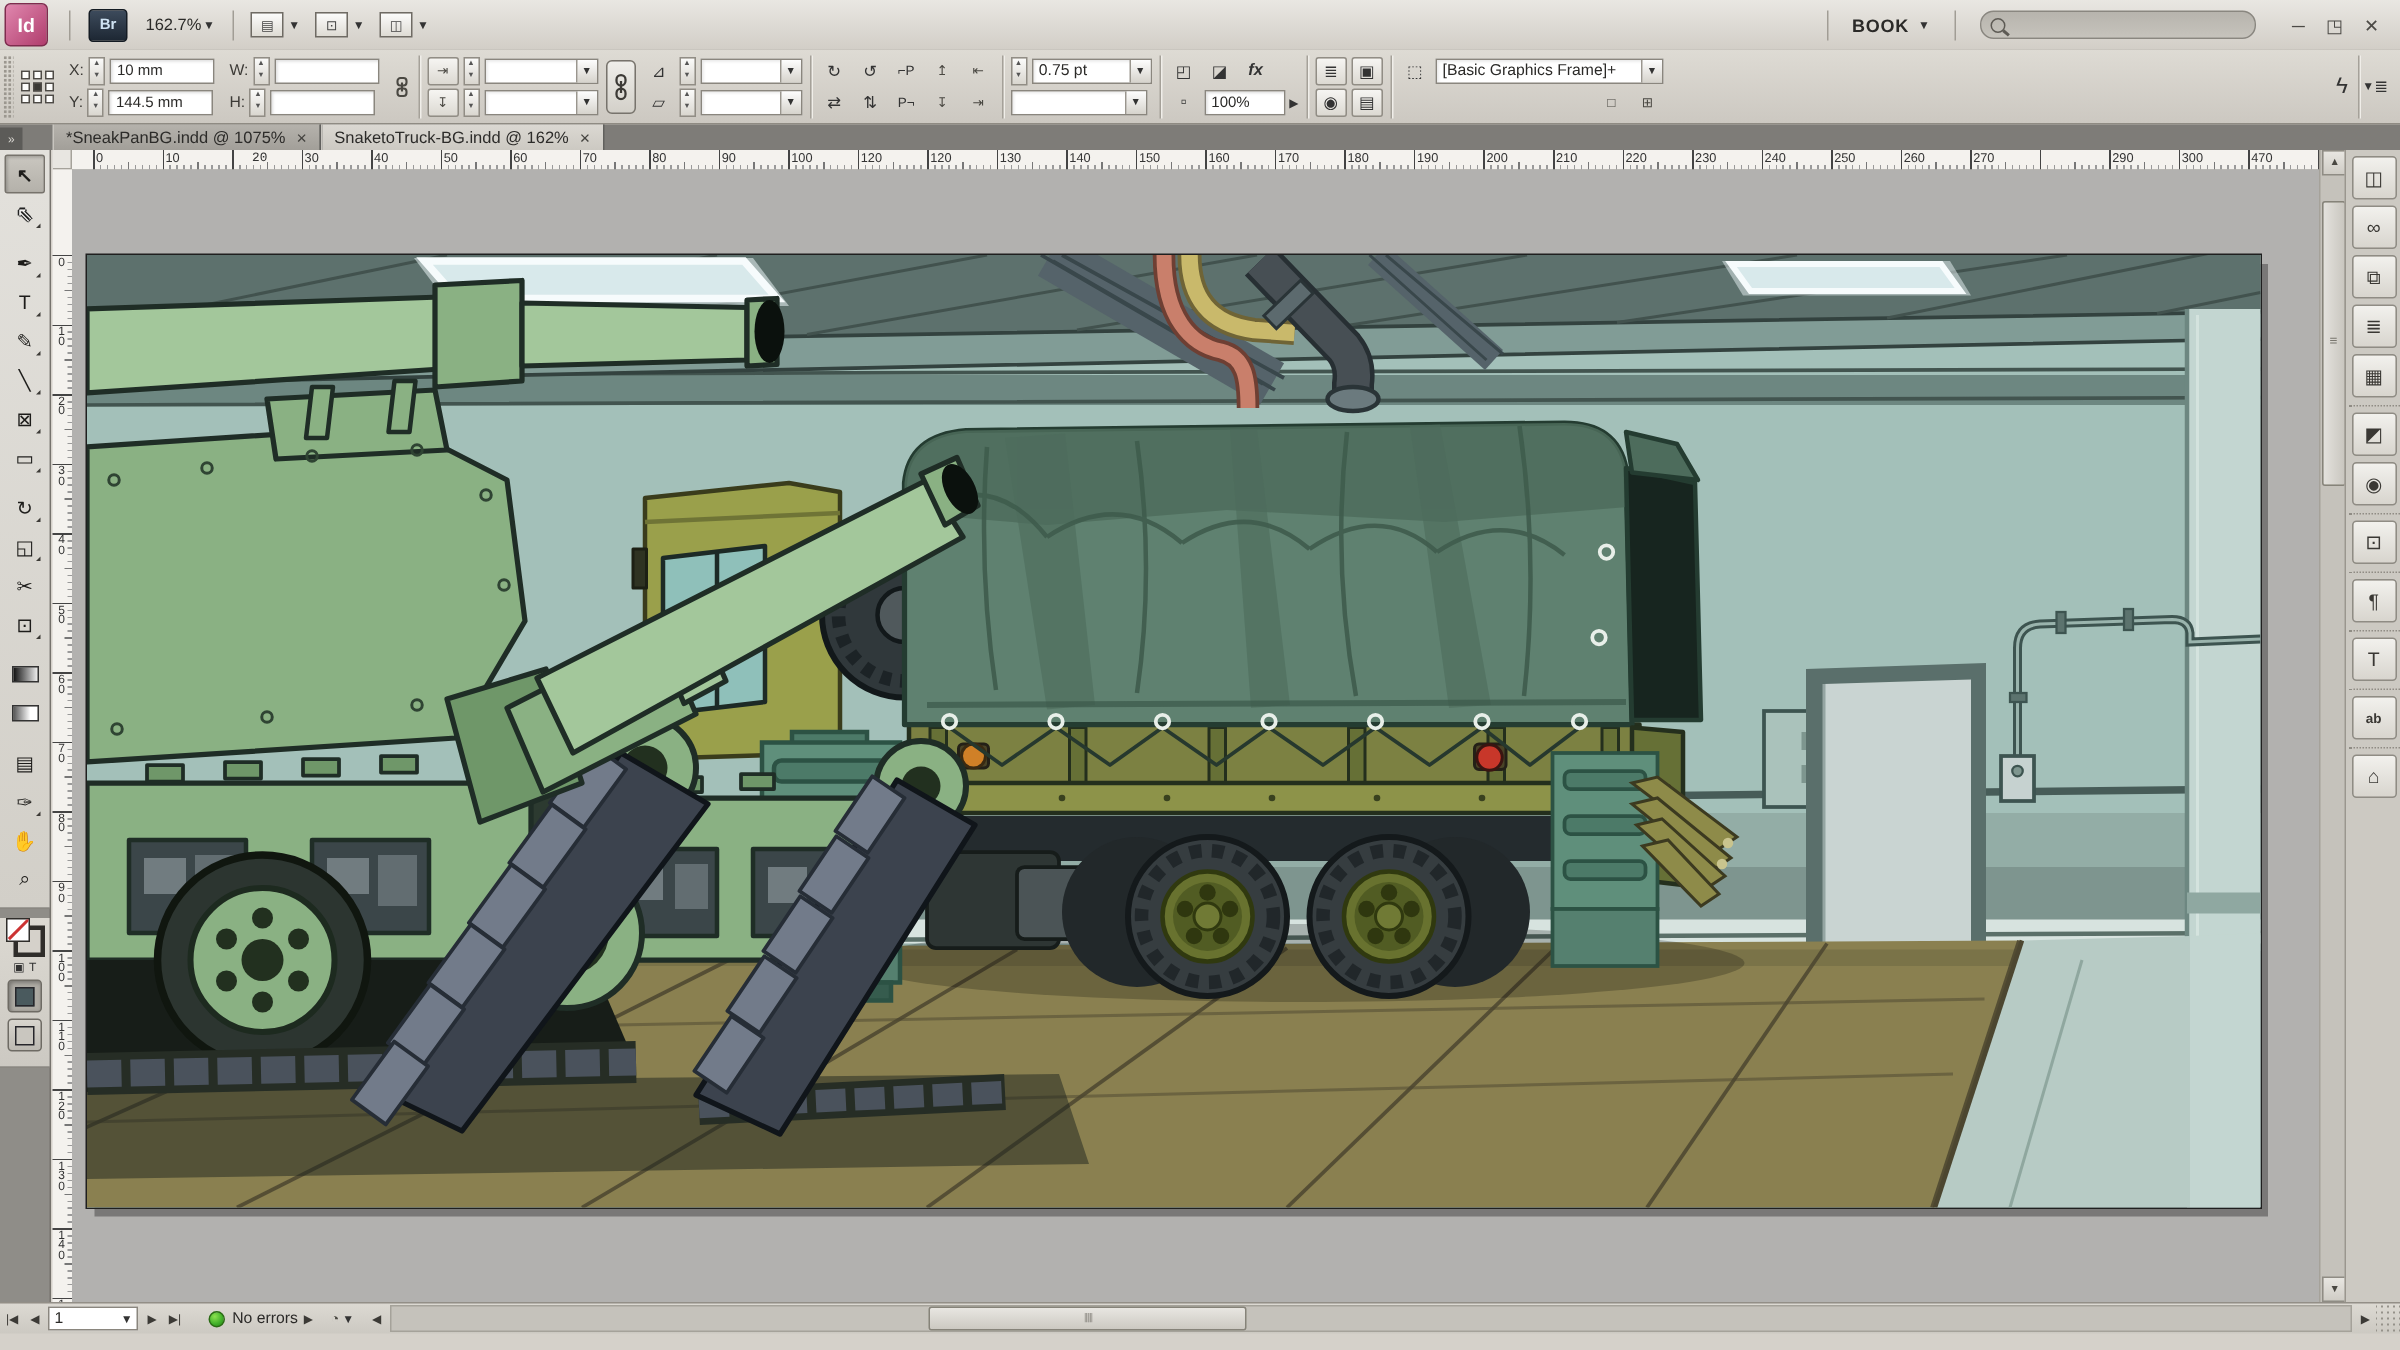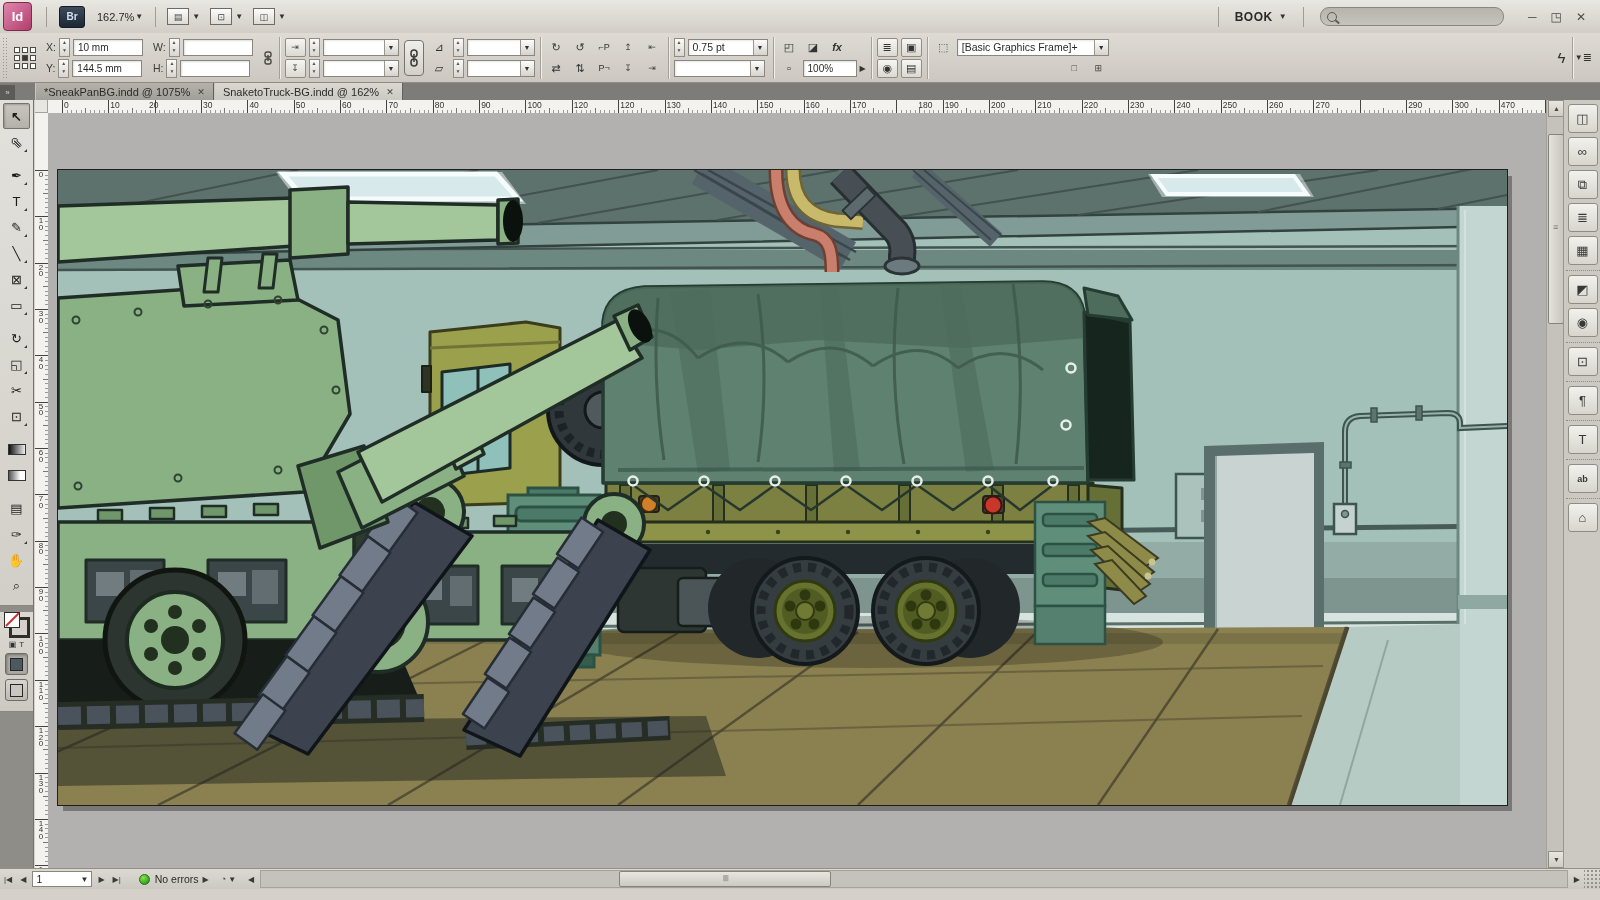--- a/index.html
+++ b/index.html
@@ -392,37 +392,37 @@
           <span class="tab-label">SnaketoTruck-BG.indd @ 162%</span>
           <span class="x">✕</span>
         </div>
       </div>
   </div>
 
   <div class="corner"></div>
   <div class="h-ruler" id="hruler">
       <span class="hr-num" style="left: 16px;">0</span>
       <span class="hr-num" style="left: 62.35px;">10</span>
-      <span class="hr-num" style="left: 101px;">20</span>
+      <span class="hr-num" style="left: 120px; font-family: Liberation Mono, monospace;">20</span>
       <span class="hr-num" style="left: 155.05px;">30</span>
       <span class="hr-num" style="left: 201.4px;">40</span>
       <span class="hr-num" style="left: 247.75px;">50</span>
       <span class="hr-num" style="left: 294.1px;">60</span>
       <span class="hr-num" style="left: 340.45px;">70</span>
       <span class="hr-num" style="left: 386.8px;">80</span>
       <span class="hr-num" style="left: 433.15px;">90</span>
       <span class="hr-num" style="left: 479.5px; text-align: center;">100</span>
       <span class="hr-num" style="left: 525.85px;">120</span>
       <span class="hr-num" style="left: 572.2px;">120</span>
       <span class="hr-num" style="left: 618.55px;">130</span>
       <span class="hr-num" style="left: 664.9px;">140</span>
       <span class="hr-num" style="left: 711.25px;">150</span>
       <span class="hr-num" style="left: 757.6px;">160</span>
       <span class="hr-num" style="left: 803.95px;">170</span>
-      <span class="hr-num" style="left: 850.3px; padding-left: 20px;">180</span>
+      <span class="hr-num" style="left: 850.3px;">180</span>
       <span class="hr-num" style="left: 896.65px;">190</span>
       <span class="hr-num" style="left: 943px;">200</span>
       <span class="hr-num" style="left: 989.35px;">210</span>
       <span class="hr-num" style="left: 1035.7px;">220</span>
       <span class="hr-num" style="left: 1082.05px;">230</span>
       <span class="hr-num" style="left: 1128.4px;">240</span>
       <span class="hr-num" style="left: 1174.75px;">250</span>
       <span class="hr-num" style="left: 1221.1px;">260</span>
       <span class="hr-num" style="left: 1267.45px; text-align: right;">270</span>
       <span class="hr-num" style="left: 1313.8px; margin-top: 44px;">280</span>

